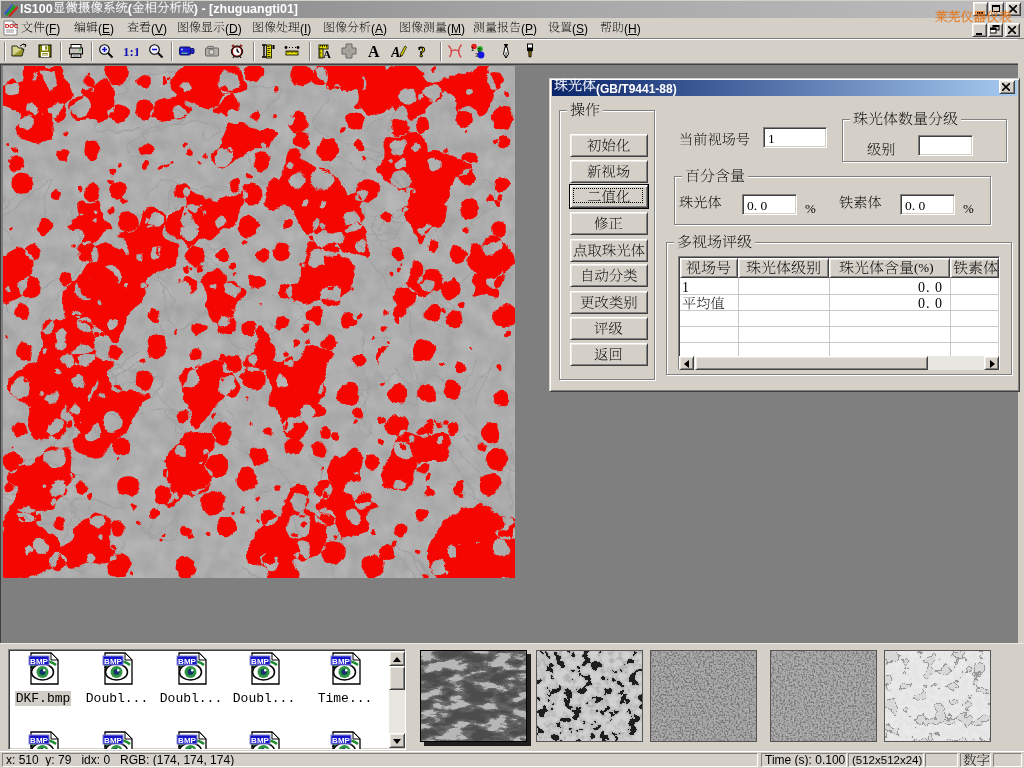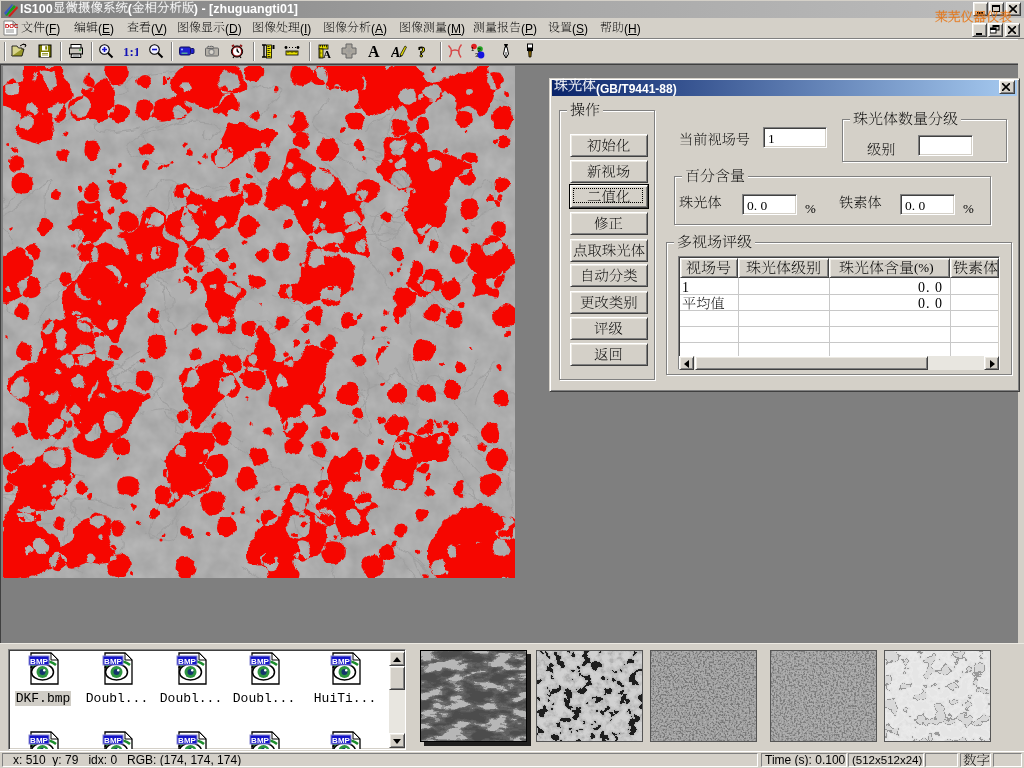--- a/index.html
+++ b/index.html
@@ -361,21 +361,21 @@
 <path d="M24 1 l7 7 h-7 z" fill="#fff" stroke="#000" stroke-width="1"></path>
 <ellipse cx="15.5" cy="20" rx="11" ry="8" fill="#fff" stroke="#000" stroke-width="1.5"></ellipse>
 <circle cx="15.5" cy="20" r="6" fill="#2e9440"></circle>
 <circle cx="15.5" cy="20" r="3" fill="#15356e"></circle>
 <circle cx="17.2" cy="18.2" r="1.2" fill="#fff"></circle>
 <path d="M4 16 Q8 10 16 10" fill="none" stroke="#000" stroke-width="2"></path>
 <path d="M5 14 Q17 4 29 13" fill="none" stroke="#1b8c2c" stroke-width="2.6"></path>
 <rect x="2" y="4" width="20" height="9" fill="#1414c8" stroke="#8888d0" stroke-width="1"></rect>
 <text x="12" y="11.5" font-family="Liberation Sans" font-size="8" font-weight="bold" fill="#fff" text-anchor="middle">BMP</text>
 </svg></div>
-<div style="position:absolute;left:311px;top:691px;width:68px;text-align:center;font:13px 'Liberation Mono';color:#000;white-space:nowrap"><span style="padding:0 1px">HuiTi...</span></div>
+<div style="position:absolute;left:311px;top:691px;width:68px;text-align:center;font:13px 'Liberation Mono';color:#000;white-space:nowrap"><span style="padding:0 1px">Time...</span></div>
 <div style="position:absolute;left:27px;top:731px;line-height:0;clip-path:inset(0 0 15px 0)"><svg width="33" height="33" viewBox="0 0 33 33">
 <path d="M4 1 h20 l7 7 v24 h-27 z" fill="#fff" stroke="#000" stroke-width="1.3"></path>
 <path d="M24 1 l7 7 h-7 z" fill="#fff" stroke="#000" stroke-width="1"></path>
 <ellipse cx="15.5" cy="20" rx="11" ry="8" fill="#fff" stroke="#000" stroke-width="1.5"></ellipse>
 <circle cx="15.5" cy="20" r="6" fill="#2e9440"></circle>
 <circle cx="15.5" cy="20" r="3" fill="#15356e"></circle>
 <circle cx="17.2" cy="18.2" r="1.2" fill="#fff"></circle>
 <path d="M4 16 Q8 10 16 10" fill="none" stroke="#000" stroke-width="2"></path>
 <path d="M5 14 Q17 4 29 13" fill="none" stroke="#1b8c2c" stroke-width="2.6"></path>
 <rect x="2" y="4" width="20" height="9" fill="#1414c8" stroke="#8888d0" stroke-width="1"></rect>
@@ -524,21 +524,21 @@
 <div style="position:absolute;left:650px;top:650px;width:107px;height:92px;border:1px solid #555;overflow:hidden"><svg width="107" height="92">
       <rect width="107" height="92" fill="#888" filter="url(#t3f)"></rect>
     </svg></div>
 <div style="position:absolute;left:770px;top:650px;width:107px;height:92px;border:1px solid #555;overflow:hidden"><svg width="107" height="92">
       <rect width="107" height="92" fill="#888" filter="url(#t4f)"></rect>
     </svg></div>
 <div style="position:absolute;left:884px;top:650px;width:107px;height:92px;border:1px solid #555;overflow:hidden"><svg width="107" height="92">
       <rect width="107" height="92" fill="#888" filter="url(#t5f)"></rect>
     </svg></div>
 <div class="abs" style="left:0;top:751px;width:1024px;height:17px;background:#d4d0c8;border-top:1px solid #fff"></div>
-<div class="abs" style="left:2px;top:753px;width:756px;height:14px;border-top:1px solid #808080;border-left:1px solid #808080;border-right:1px solid #fff;border-bottom:1px solid #fff;font:12px 'Liberation Sans';line-height:13px;color:#000;padding-left:10px;white-space:nowrap;overflow:hidden">x: 510&nbsp; y: 79&nbsp;&nbsp; idx: 0&nbsp;&nbsp; RGB: (174,&nbsp;174,&nbsp;174)</div>
+<div class="abs" style="left:2px;top:753px;width:756px;height:14px;border-top:1px solid #808080;border-left:1px solid #808080;border-right:1px solid #fff;border-bottom:1px solid #fff;font:12px 'Liberation Sans';line-height:13px;color:#000;padding-left:3px;white-space:nowrap;overflow:hidden">x: 510&nbsp; y: 79&nbsp;&nbsp; idx: 0&nbsp;&nbsp; RGB: (174,&nbsp;174,&nbsp;174)</div>
 <div class="abs" style="left:761px;top:753px;width:86px;height:14px;border-top:1px solid #808080;border-left:1px solid #808080;border-right:1px solid #fff;border-bottom:1px solid #fff;font:12px 'Liberation Sans';line-height:13px;color:#000;padding-left:3px;white-space:nowrap;overflow:hidden">Time (s): 0.100</div>
 <div class="abs" style="left:848px;top:753px;width:76px;height:14px;border-top:1px solid #808080;border-left:1px solid #808080;border-right:1px solid #fff;border-bottom:1px solid #fff;font:11.5px 'Liberation Sans';line-height:13px;color:#000;padding-left:3px;white-space:nowrap;overflow:hidden">(512x512x24)</div>
 <div class="abs" style="left:925px;top:753px;width:33px;height:14px;border-top:1px solid #808080;border-left:1px solid #808080;border-right:1px solid #fff;border-bottom:1px solid #fff;font:12px 'Liberation Sans';line-height:13px;color:#000;padding-left:3px;white-space:nowrap;overflow:hidden"></div>
 <div class="abs" style="left:960px;top:753px;width:31px;height:14px;border-top:1px solid #808080;border-left:1px solid #808080;border-right:1px solid #fff;border-bottom:1px solid #fff;padding-left:3px;line-height:0">
     <div style="position:absolute;left:0px;top:0px;line-height:0;"><svg width="1" height="16" style="overflow:visible"></svg></div>
   </div>
 <div style="position:absolute;left:963px;top:753px;line-height:0;"><svg width="27" height="18" style="overflow:visible">
       <use href="#g34" transform="translate(0.0,11.9) scale(0.0135,-0.0135)" fill="#000"></use>
       <use href="#g35" transform="translate(13.5,11.9) scale(0.0135,-0.0135)" fill="#000"></use>
     </svg></div>

